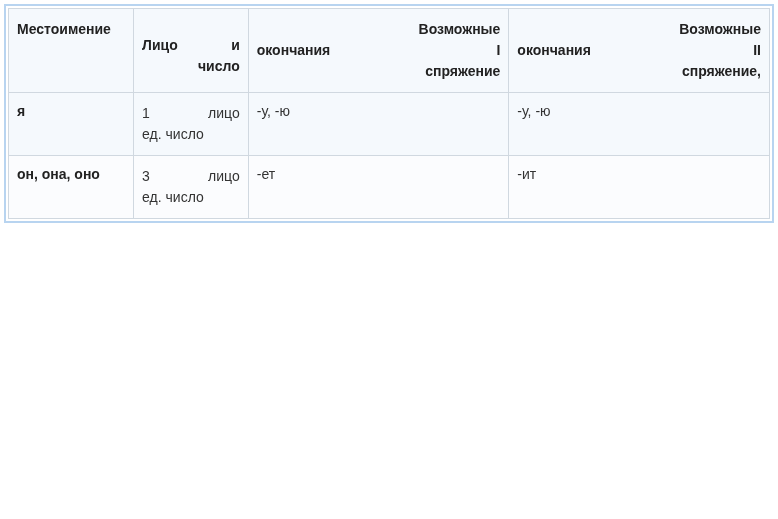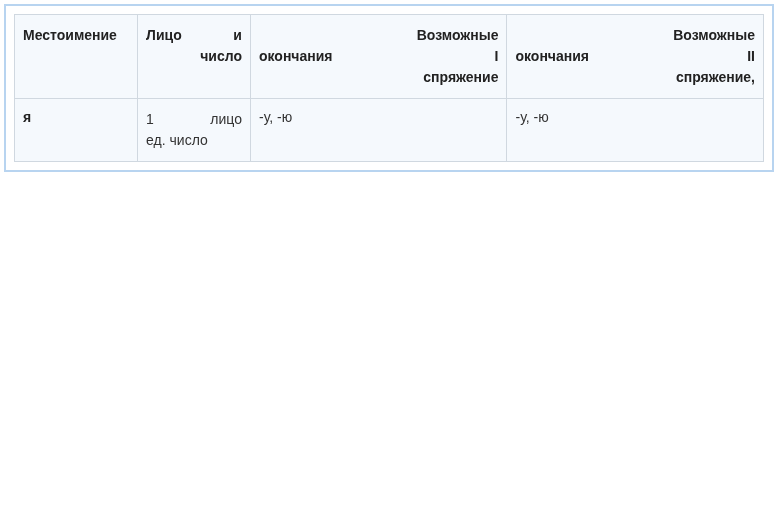--- a/index.html
+++ b/index.html
@@ -9,21 +9,21 @@
     }
     body {
       font-family: Verdana, Geneva, sans-serif;
       font-size: 14px;
       background: #fff;
       padding: 4px;
       width: 778px;
     }
     .table-wrapper {
       border: 2px solid #b8d4f0;
-      padding: 8px;
+      padding: 2px;
       background: #fff;
     }
     table {
       width: 100%;
       border-collapse: collapse;
       table-layout: fixed;
     }
     th, td {
       border: 1px solid #d0d8e0;
       padding: 10px 8px;
@@ -94,21 +94,21 @@
       <col class="col-person">
       <col class="col-conj1">
       <col class="col-conj2">
     </colgroup>
     <thead>
       <tr>
         <th>
           <span>Местоимение</span>
         </th>
         <th>
-          <span class="header-justify" style="display:block;">Лицо и</span>
+          <span class="header-justify" style="display:block;margin-top:16px;">Лицо и</span>
           <span class="header-left" style="display:block;">число</span>
         </th>
         <th>
           <span class="header-left" style="display:block;">Возможные</span>
           <span class="header-justify" style="display:block;">окончания I</span>
           <span class="header-left" style="display:block;">спряжение</span>
         </th>
         <th>
           <span class="header-left" style="display:block;">Возможные</span>
           <span class="header-justify" style="display:block;">окончания II</span>
@@ -119,15 +119,24 @@
     <tbody>
       <tr>
         <td><span class="pronoun">я</span></td>
         <td class="person-cell">
           <span class="person-line1">1 лицо</span>
           <span class="person-line2">ед. число</span>
         </td>
         <td><span>-у, -ю</span></td>
         <td><span>-у, -ю</span></td>
       </tr>
+      <tr>
+        <td><span class="pronoun">он, она, оно</span></td>
+        <td class="person-cell">
+          <span class="person-line1">3 лицо</span>
+          <span class="person-line2">ед. число</span>
+        </td>
+        <td><span>-ет</span></td>
+        <td><span>-ит</span></td>
+      </tr>
     </tbody>
   </table>
 </div>
 
 </body></html>

